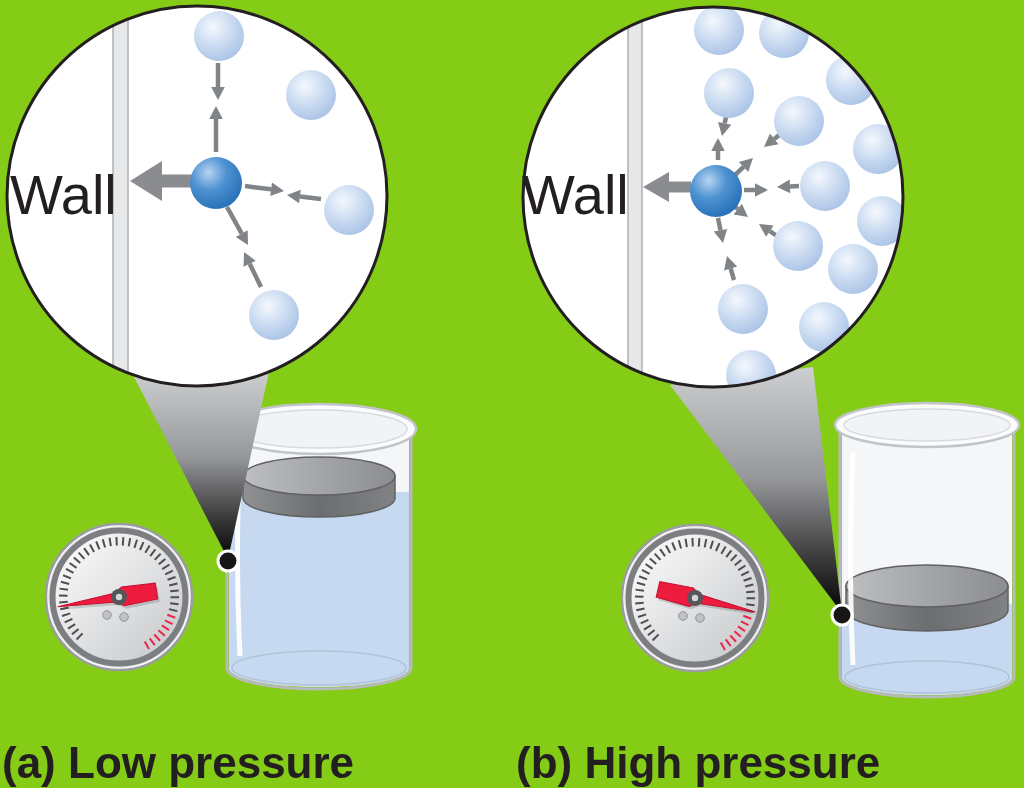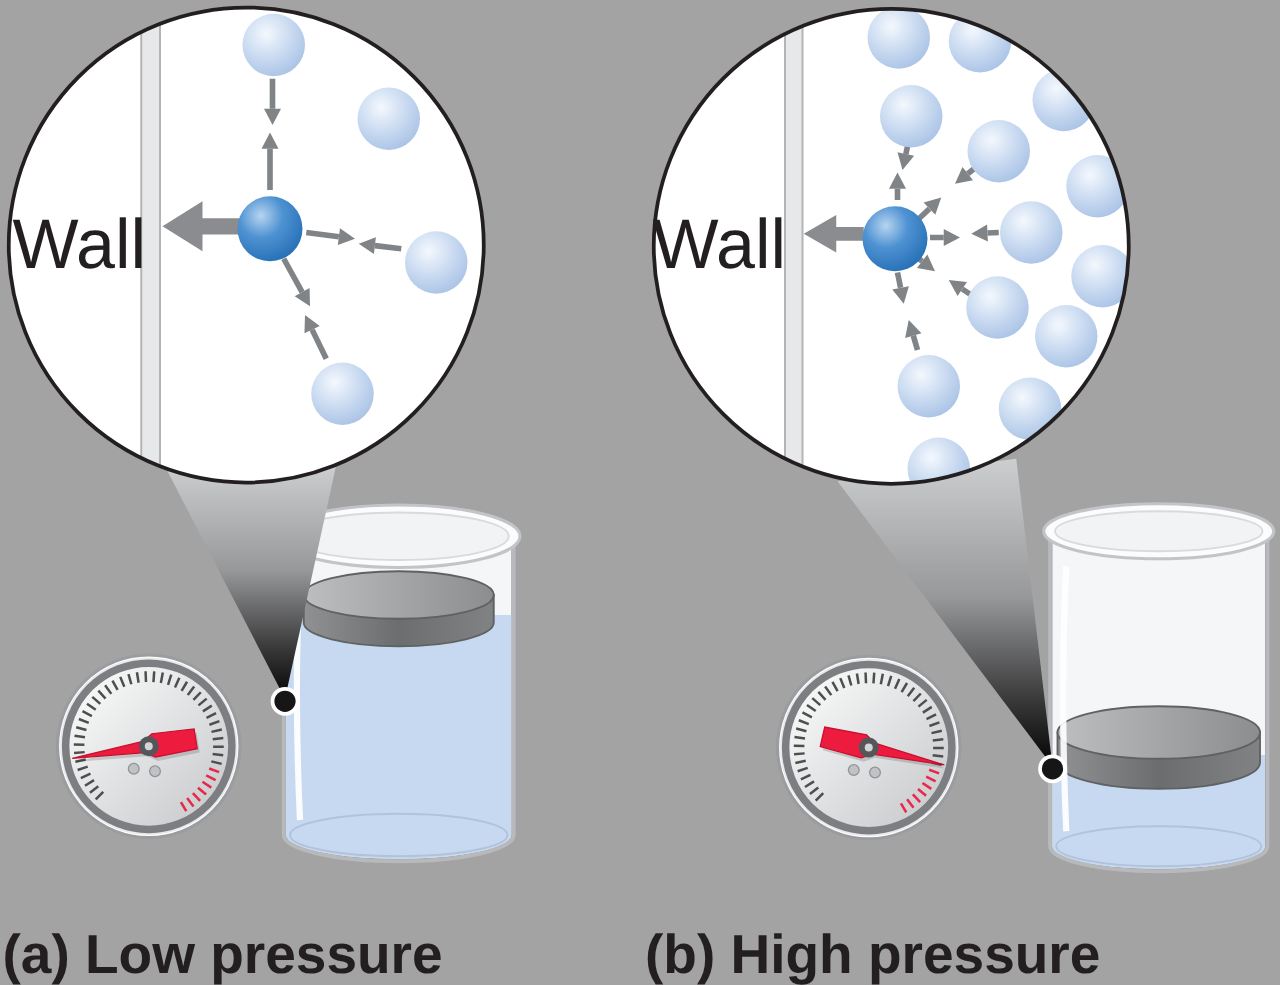--- a/index.html
+++ b/index.html
@@ -1,16 +1,16 @@
 <!DOCTYPE html>
 <html><head>
 <meta charset="utf-8">
 <style>
   html,body { margin:0; padding:0; background:#ffffff; }
-  .stage { width:1024px; height:788px; position:relative; background:#a3a3a3; }
+  .stage { width:1024px; height:788px; position:relative; background:#84cc16; }
   svg { display:block; }
   .wall-label { font:56px "Liberation Sans", sans-serif; fill:#231f20; }
   .caption   { font:bold 44px "Liberation Sans", sans-serif; fill:#231f20; }
 </style>
 </head>
 <body>
 
 <div class="stage">
   <svg id="fig" width="1024" height="788" viewBox="0 0 1024 788" xmlns="http://www.w3.org/2000/svg">
     <g>

